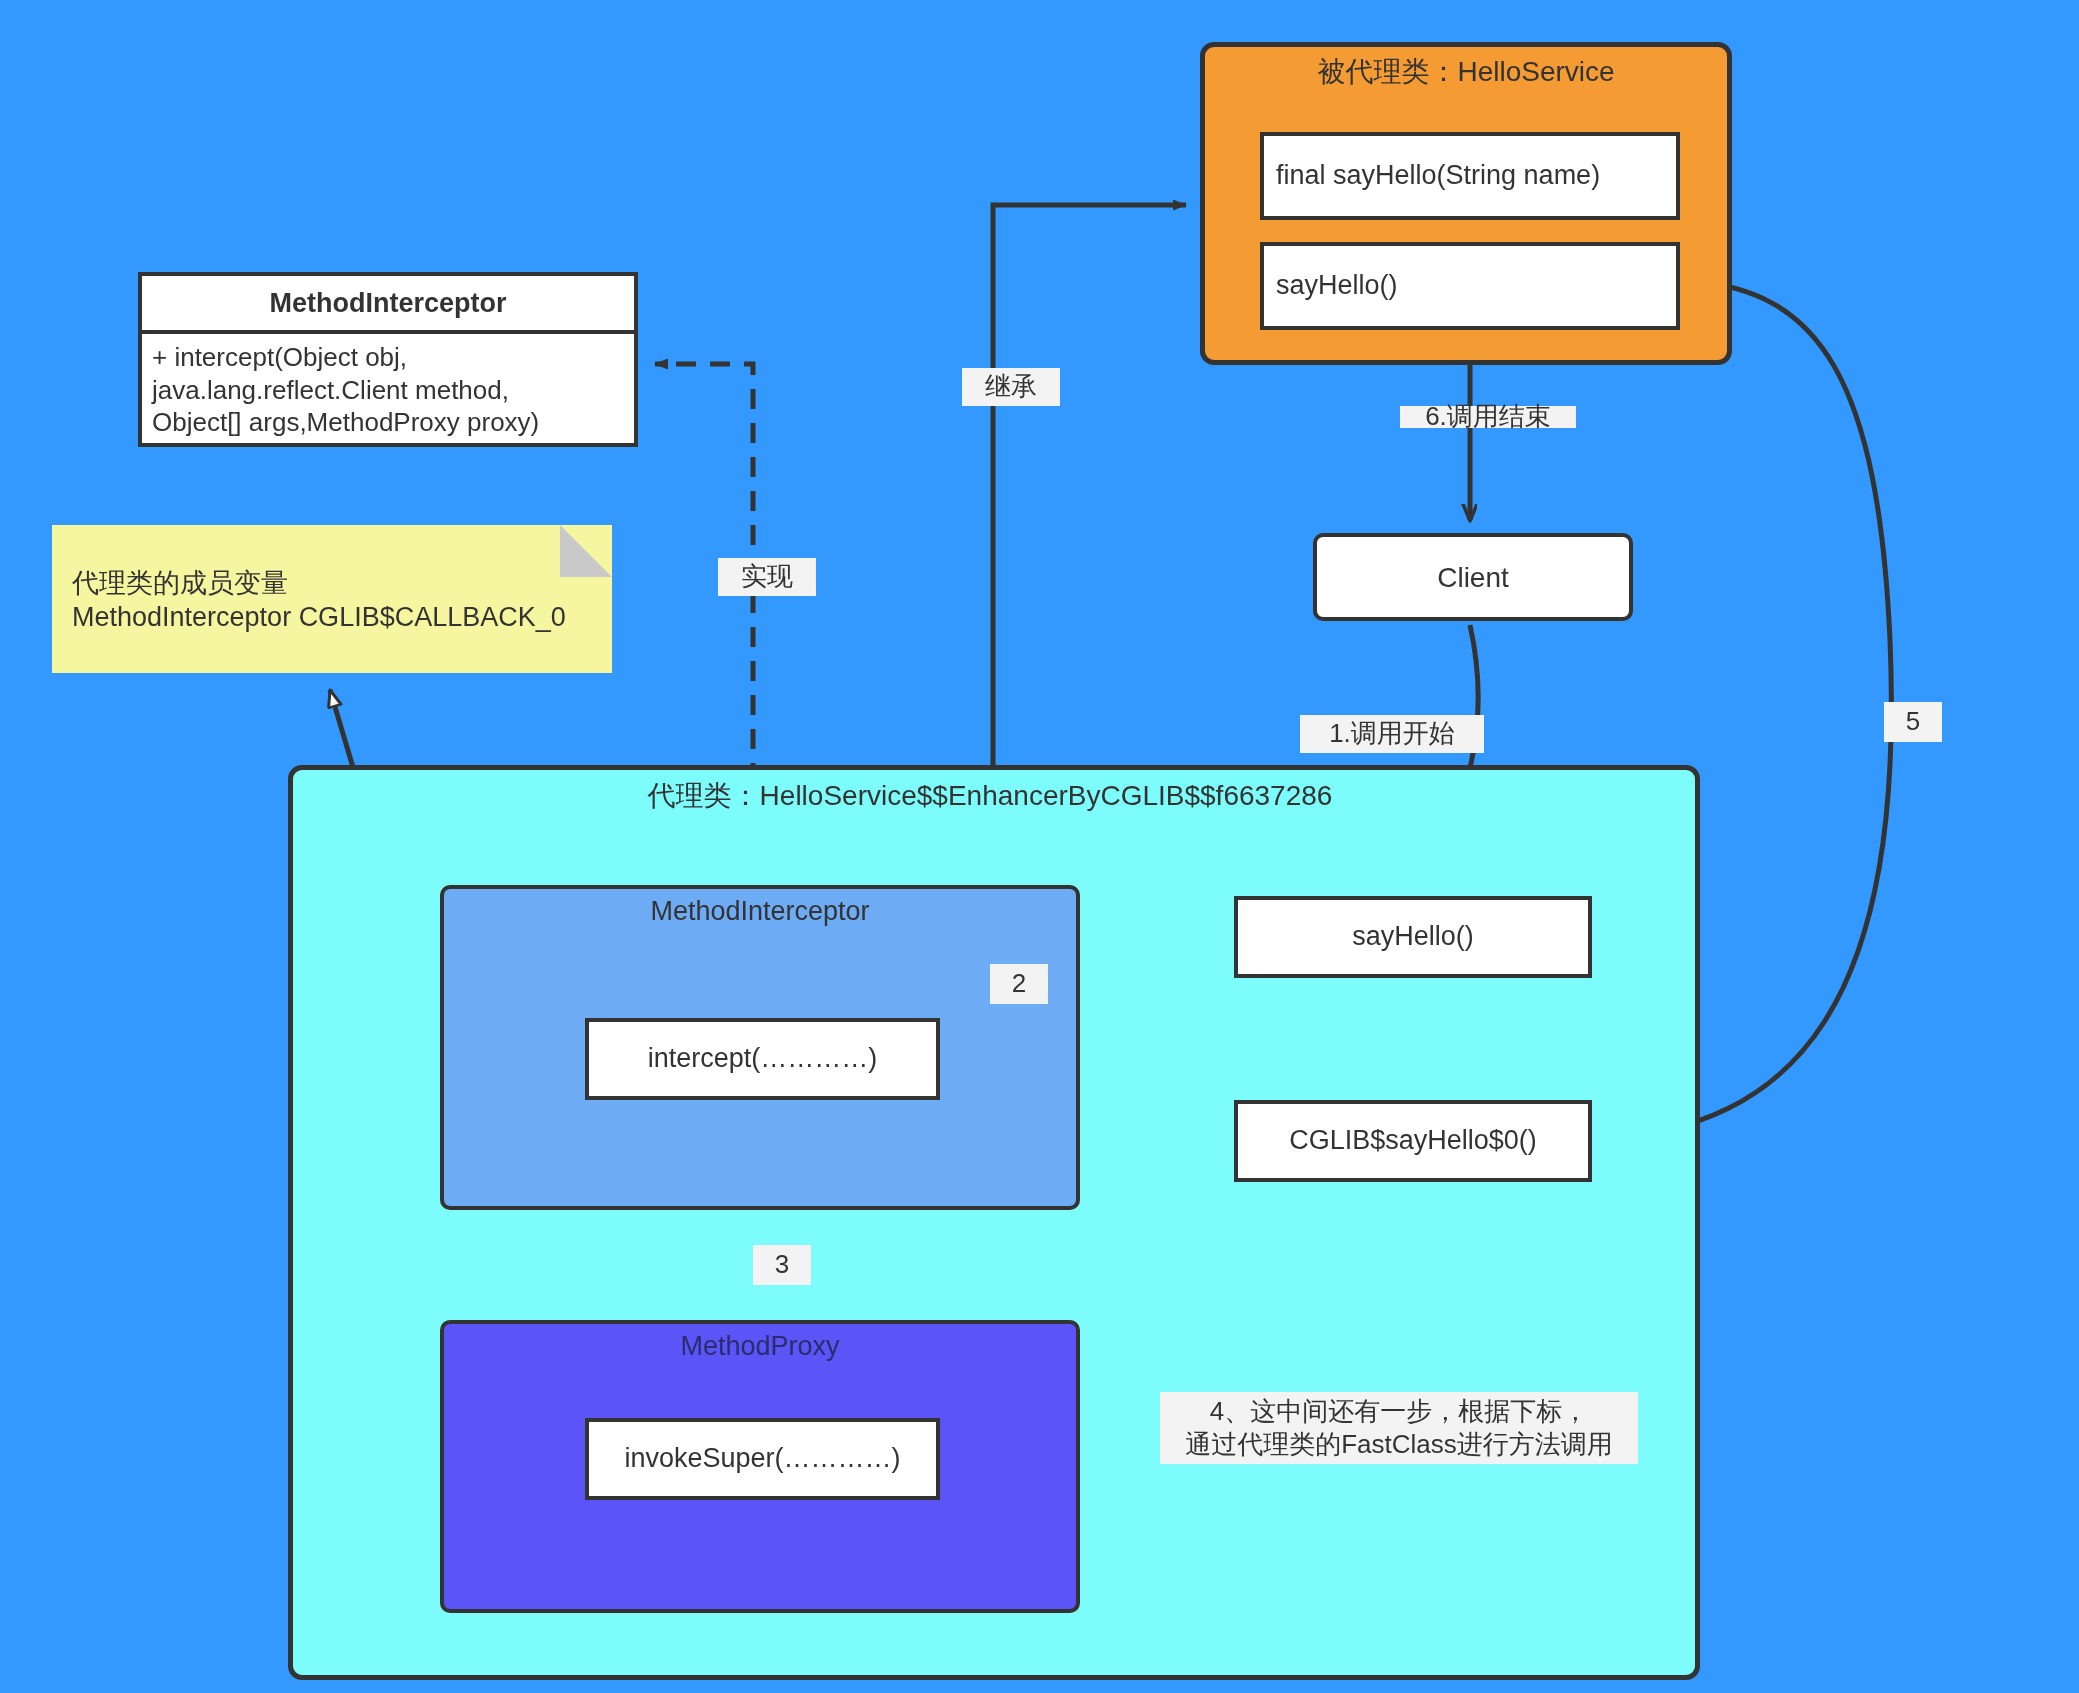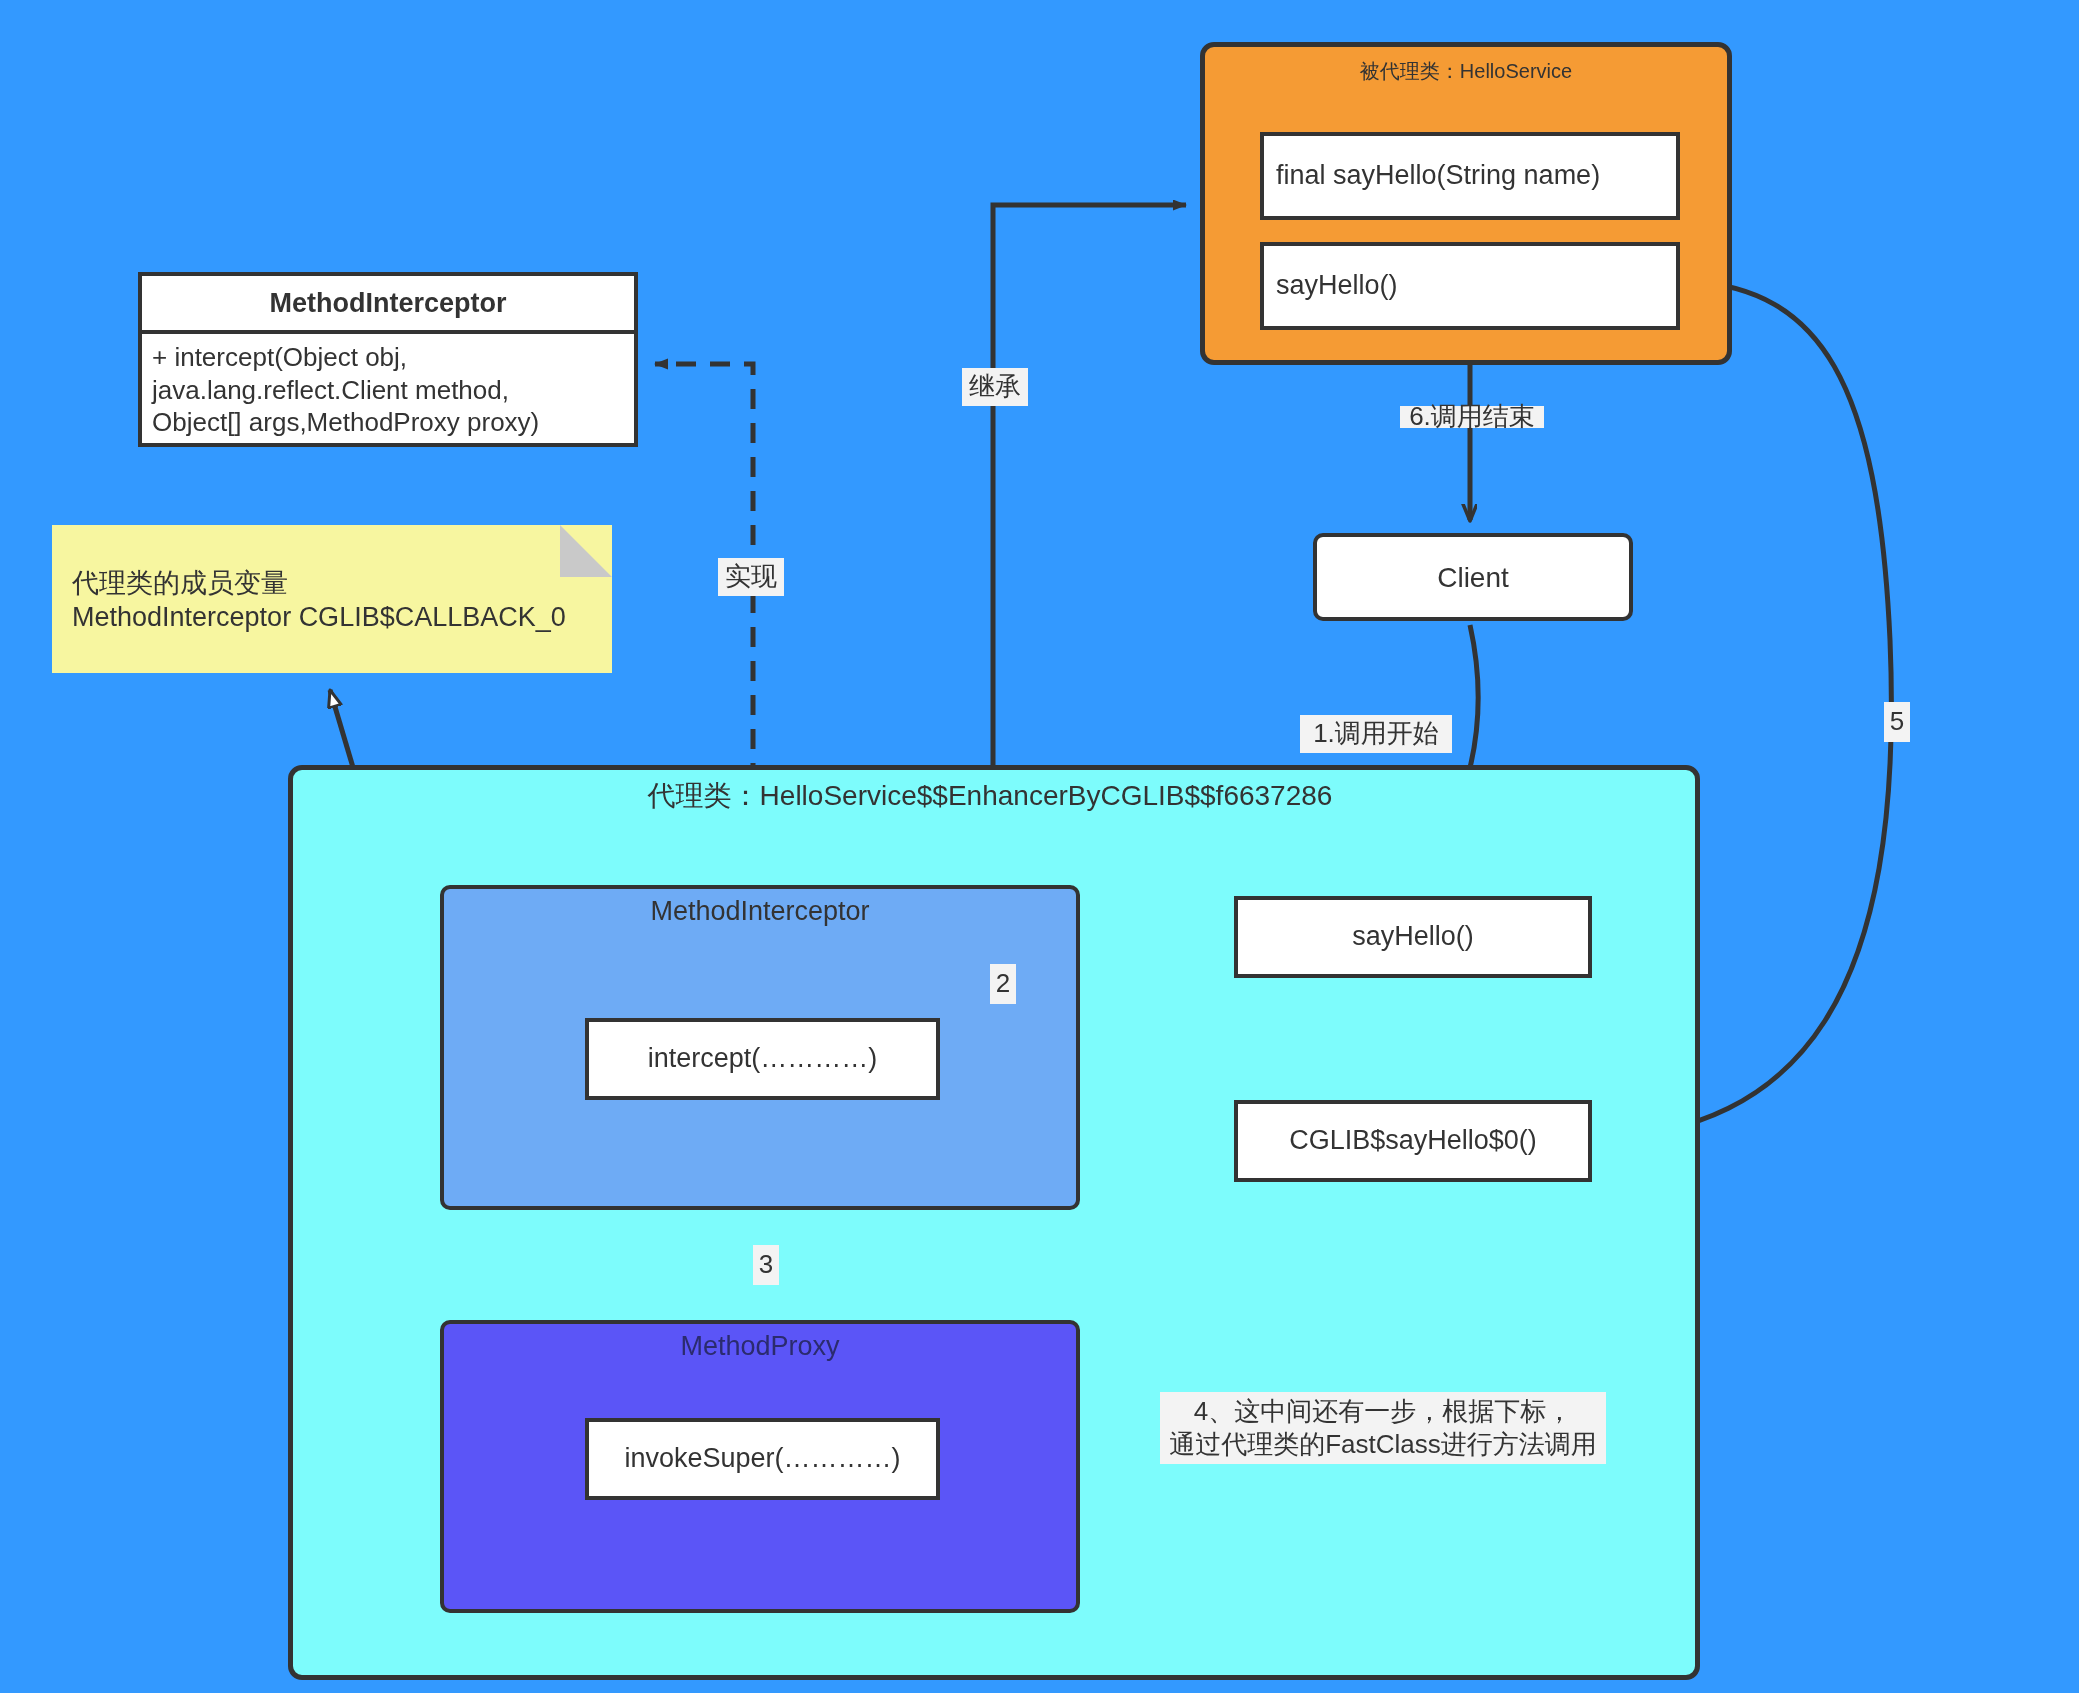--- a/index.html
+++ b/index.html
@@ -26,21 +26,21 @@
     white-space:pre-line;
     pointer-events:none;
   }
   .ltext{justify-content:flex-start;text-align:left;}
 
   
   #orange-container{
     left:1200px;top:42px;width:532px;height:323px;
     background:#F59B34;border:5px solid #333333;border-radius:14px;
   }
-  #orange-title{left:1200px;top:48px;width:532px;height:46px;font-size:20px;}
+  #orange-title{left:1200px;top:48px;width:532px;height:46px;font-size:28px;}
   #say-others-box{left:1260px;top:132px;width:420px;height:88px;}
   #say-others-label{left:1276px;top:132px;width:404px;height:88px;font-size:27px;}
   #say-hello-src-box{left:1260px;top:242px;width:420px;height:88px;}
   #say-hello-src-label{left:1276px;top:242px;width:404px;height:88px;font-size:27px;}
 
   
   #mi-class{left:138px;top:272px;width:500px;height:175px;background:#ffffff;}
   #mi-class-title{left:138px;top:278px;width:500px;height:52px;font-size:27px;font-weight:bold;}
   #mi-class-divider{position:absolute;left:138px;top:330px;width:500px;height:4px;background:#333333;}
   #mi-class-body{left:152px;top:336px;width:480px;height:108px;font-size:26px;}
@@ -88,21 +88,21 @@
 
   
   #proxy-sayhello-box{left:1234px;top:896px;width:358px;height:82px;}
   #proxy-sayhello-label{left:1234px;top:896px;width:358px;height:82px;font-size:27px;}
   #cglib-sayhello-box{left:1234px;top:1100px;width:358px;height:82px;}
   #cglib-sayhello-label{left:1234px;top:1100px;width:358px;height:82px;font-size:27px;}
 
   
   .edge-label{
     position:absolute;background:#F3F3F3;color:#333333;
-    font-size:26px;line-height:1.28;padding:0 2px;white-space:pre-line;
+    font-size:26px;line-height:1.28;padding:0 18px;white-space:pre-line;
     display:flex;align-items:center;justify-content:center;text-align:center;
   }
   #lbl-inherit{left:962px;top:368px;width:62px;height:38px;}
   #lbl-implement{left:718px;top:558px;width:62px;height:38px;}
   #lbl-6{left:1400px;top:406px;width:140px;height:22px;}
   #lbl-1{left:1300px;top:715px;width:148px;height:38px;}
   #lbl-5{left:1884px;top:702px;width:22px;height:40px;}
   #lbl-2{left:990px;top:964px;width:22px;height:40px;}
   #lbl-3{left:753px;top:1245px;width:22px;height:40px;}
   #lbl-4{left:1160px;top:1392px;width:442px;height:72px;font-size:26px;}

